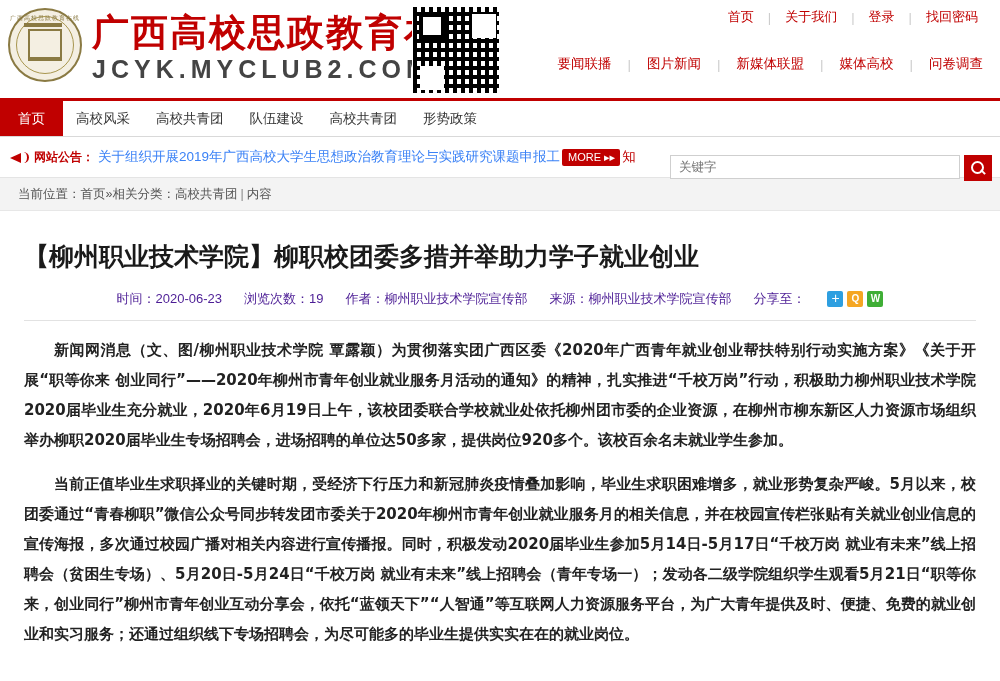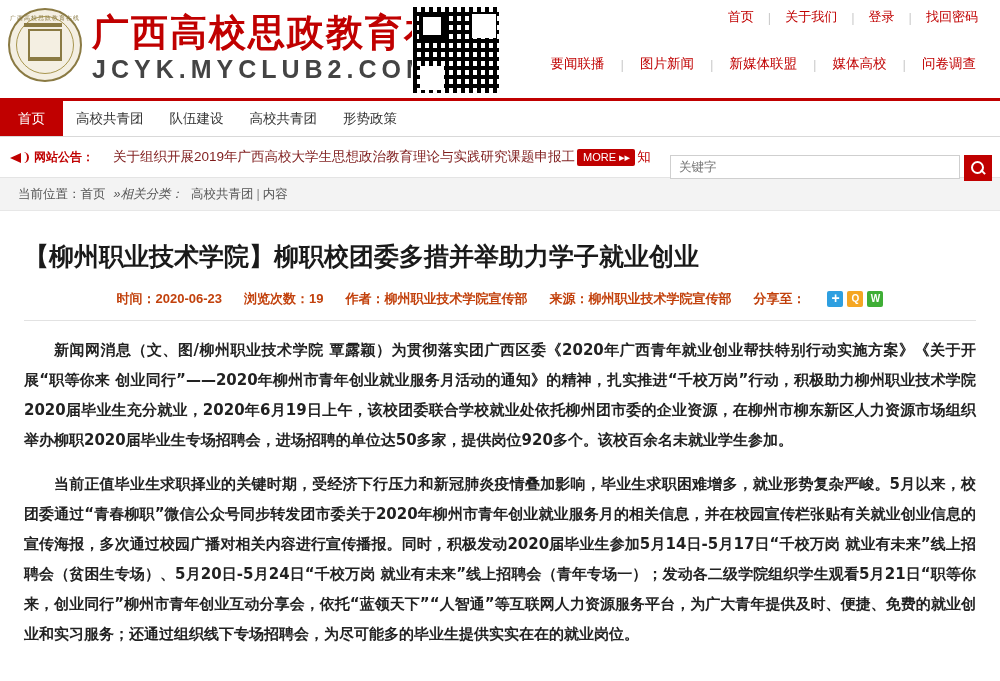--- a/index.html
+++ b/index.html
@@ -142,21 +142,21 @@
     color: #c00000;
     text-decoration: none;
     padding: 0 14px;
   }
   .top-links .sep {
     color: #ccc;
   }
 
   .nav2 {
     position: absolute;
-    right: 8px;
+    right: 1px;
     top: 55px;
     display: flex;
     align-items: center;
     font-size: 13.5px;
   }
   .nav2 a {
     color: #c00000;
     text-decoration: none;
     padding: 0 16px;
   }
@@ -226,23 +226,23 @@
     border-right: 2px solid #c00000;
     border-radius: 0 6px 6px 0;
   }
   .notice-label {
     color: #c00000;
     font-weight: bold;
     font-size: 12px;
     flex: none;
   }
   .notice-text {
-    color: #7f1d1d;
+    color: #3b82f6;
     font-size: 13.5px;
-    margin-left: 19px;
+    margin-left: 4px;
     white-space: nowrap;
     overflow: hidden;
     max-width: 480px;
     text-overflow: clip;
     text-align: right;
   }
   .more-badge {
     background: #c00000;
     color: #fff;
     font-size: 11px;
@@ -335,24 +335,23 @@
     font-weight: bold;
     color: #1a1a1a;
     line-height: 1.4;
     margin: 6px 0 16px 0;
   }
   .meta {
     display: flex;
     justify-content: center;
     align-items: center;
     font-size: 13px;
-    color: #c2410c;
+    color: #4c1d95;
     gap: 22px;
     padding-bottom: 12px;
-    font-weight: bold;
   }
   .meta .share-icons {
     display: flex;
     gap: 4px;
     align-items: center;
   }
   .share-ico {
     width: 16px;
     height: 16px;
     border-radius: 2px;
@@ -447,20 +446,21 @@
       <a href="#">新媒体联盟</a>
       <span class="sep">|</span>
       <a href="#">媒体高校</a>
       <span class="sep">|</span>
       <a href="#">问卷调查</a>
     </div>
   </div>
 
   <div class="mainnav">
     <a href="#" class="item active">首页</a>
+    <a href="#" class="item">高校风采</a>
     <a href="#" class="item">高校共青团</a>
     <a href="#" class="item">队伍建设</a>
     <a href="#" class="item">高校共青团</a>
     <a href="#" class="item">形势政策</a>
   </div>
 
   <div class="noticebar">
     <div class="horn">
       <div class="cone"></div>
       <div class="wave"></div>
@@ -474,21 +474,21 @@
       <input class="search-input" type="text" placeholder="关键字" style="">
       <button class="search-btn">
         <span class="mag"></span>
       </button>
     </div>
   </div>
 
   <div class="breadcrumb">
     <span>当前位置：</span>
     <a href="#">首页</a>
-    <span style="margin:0 8px;font-style:italic;">»相关分类：</span>
+    <span style="margin:0 0;">»相关分类：</span>
     <a href="#">高校共青团</a>
     <span class="crumb-sep">|</span>
     <span>内容</span>
   </div>
 
   <div class="article">
     <div class="article-title">【柳州职业技术学院】柳职校团委多措并举助力学子就业创业</div>
 
     <div class="meta">
       <span>

